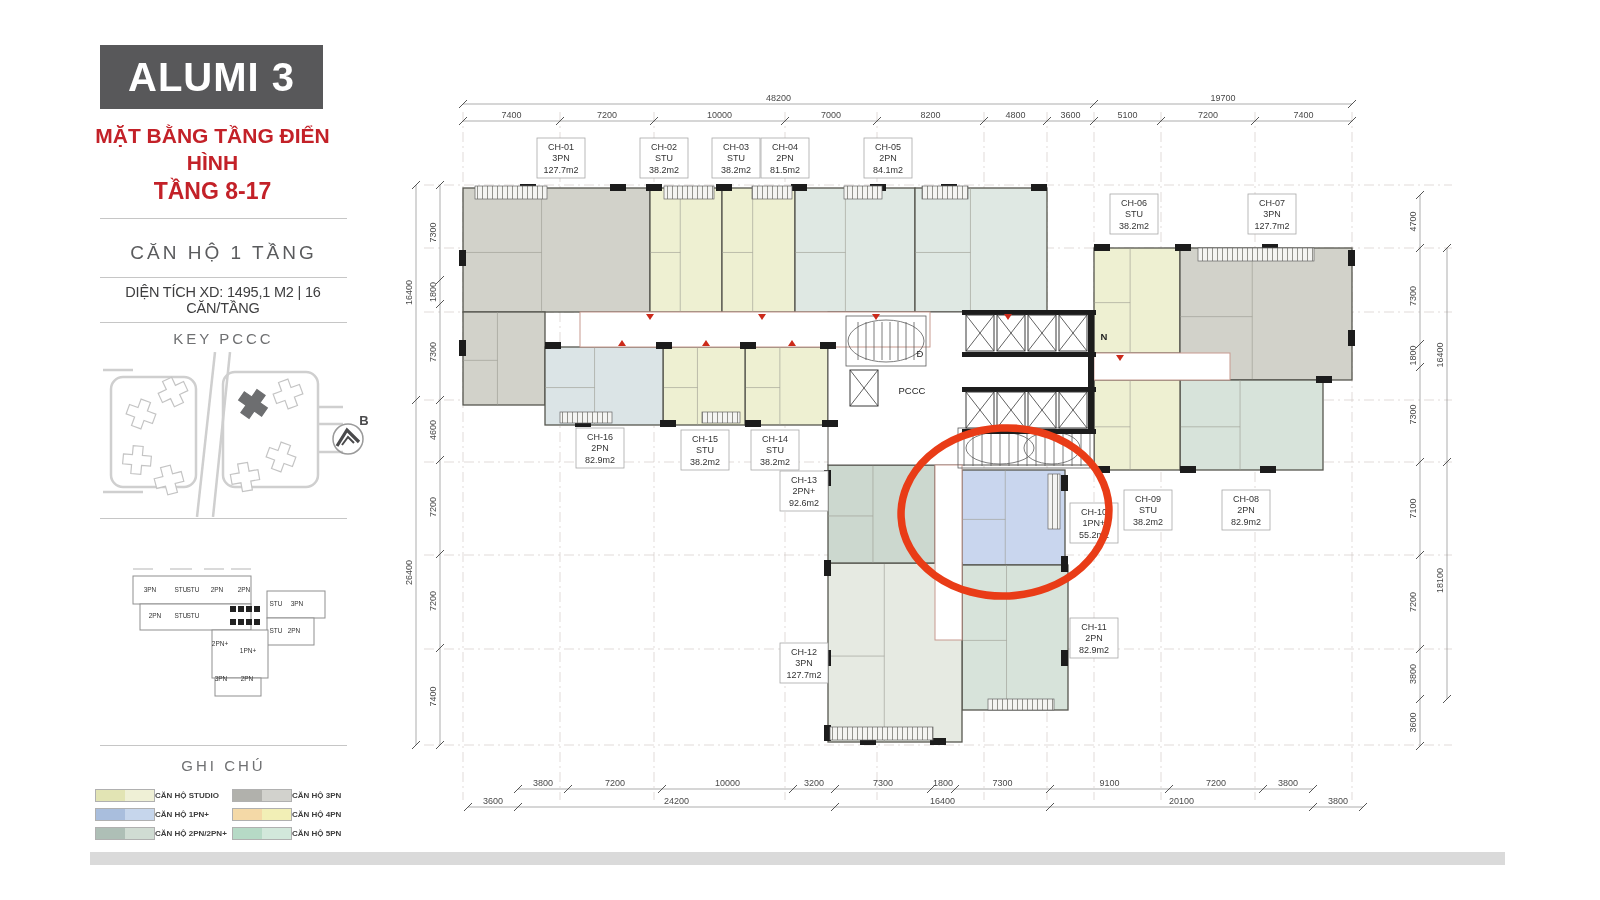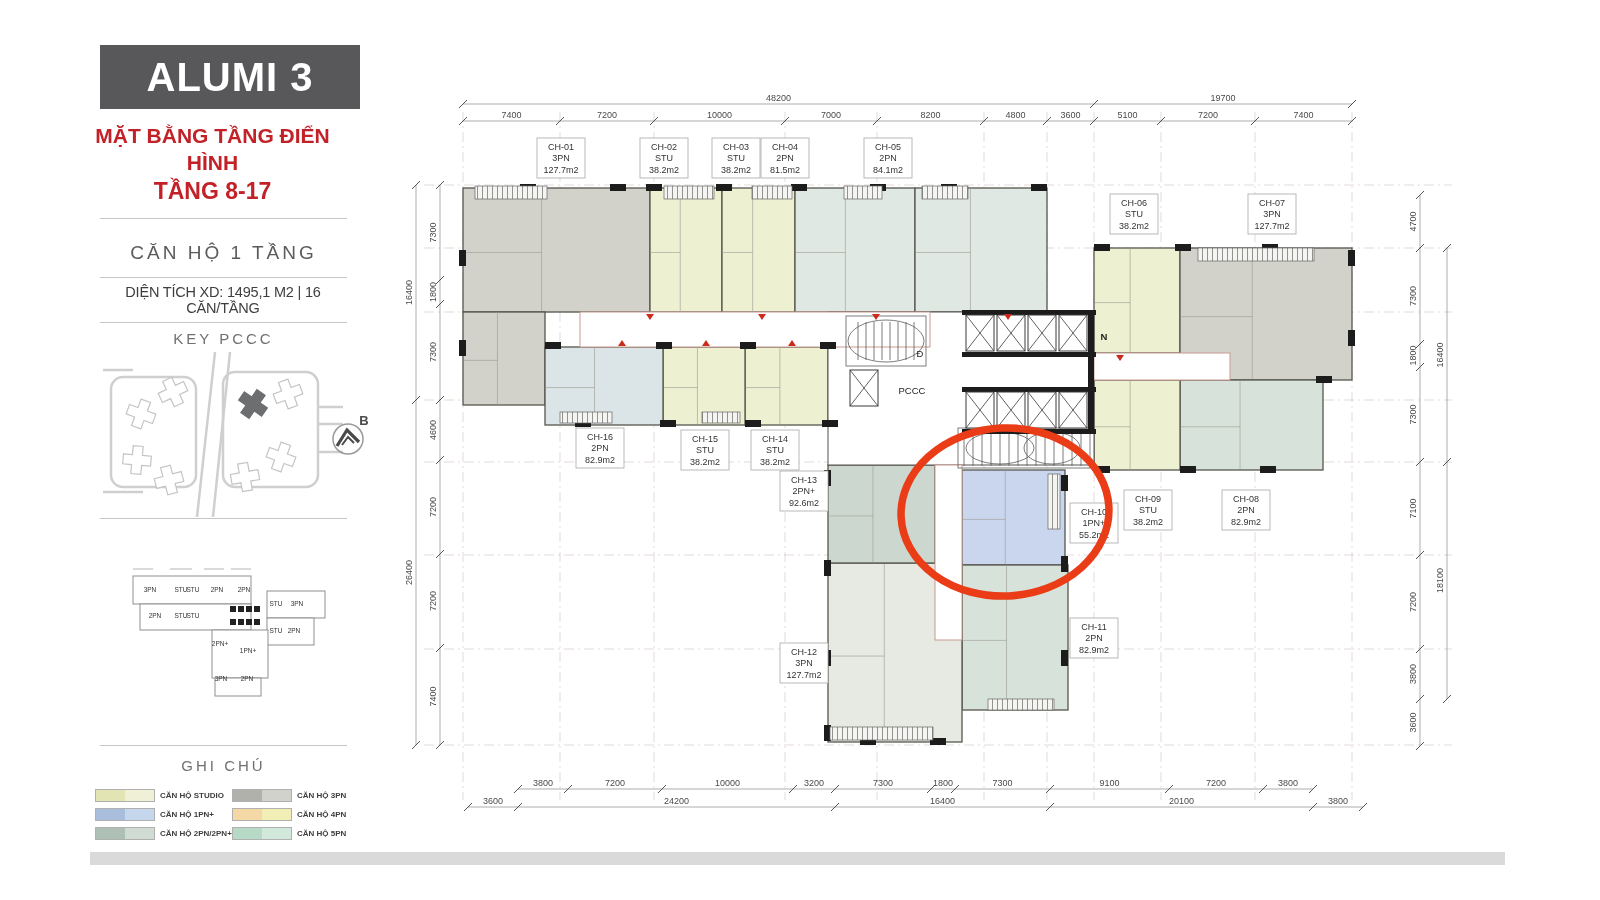--- a/index.html
+++ b/index.html
@@ -1,37 +1,37 @@
 <!DOCTYPE html>
 <html><head>
 <meta charset="utf-8">
 <style>
   html,body{margin:0;padding:0}
   body{width:1600px;height:900px;position:relative;background:#fff;
        font-family:"Liberation Sans", sans-serif;overflow:hidden}
   .plan-svg{position:absolute;left:0;top:0;z-index:1}
   .sidebar{position:absolute;left:0;top:0;width:400px;height:900px;z-index:2}
-  .title-box{position:absolute;left:100px;top:45px;width:260px;height:64px;background:#58585a;
+  .title-box{position:absolute;left:100px;top:45px;width:223px;height:64px;background:#58585a;
              color:#fff;display:flex;align-items:center;justify-content:center;
              font-size:40px;font-weight:bold;letter-spacing:1px}
   .subtitle{position:absolute;left:70px;top:122px;width:285px;text-align:center;color:#c32128;
             font-weight:bold;font-size:21px;line-height:1.3}
   .subtitle .l2{font-size:23px}
   .divider{position:absolute;left:100px;width:247px;border:none;border-top:1px solid #c6c6c6;margin:0}
   .sb-label{position:absolute;left:100px;width:247px;text-align:center;color:#5a5b5d}
   .unit-type{top:242px;font-size:19px;letter-spacing:3px}
   .area-info{left:92px;width:262px;top:284px;font-size:14.5px;font-weight:normal;color:#3e3e3f;letter-spacing:-0.2px}
   .keyplan-title{top:330px;font-size:15px;letter-spacing:3px;color:#6f7072}
   .ghichu-title{top:757px;font-size:15px;letter-spacing:3px;color:#6f7072}
   .keyplan-map{position:absolute;left:103px;top:352px}
   .compass{position:absolute;left:328px;top:412px}
   .miniplan{position:absolute;left:100px;top:553px}
   .legend{position:absolute;left:95px;top:786px;display:grid;grid-template-columns:137px 137px;
           grid-template-rows:repeat(3,19px);grid-auto-flow:column;align-items:center}
-  .legend-row{display:flex;align-items:center;gap:5px}
+  .legend-row{display:flex;align-items:center;}
   .sw{width:60px;height:13px;border:1px solid #b0b0b0;display:flex;box-sizing:border-box}
   .sw i{flex:1;display:block}
   .legend-label{font-size:8px;font-weight:bold;color:#3d3d3d;white-space:nowrap}
   .footer-bar{position:absolute;left:90px;top:852px;width:1415px;height:13px;background:#dadada;z-index:2}
   
   .grid{stroke:#ccc5bf;stroke-width:0.6;stroke-dasharray:10 4 2 4}
   .dimline{stroke:#8a8a8a;stroke-width:0.7}
   .dimtick{stroke:#555;stroke-width:1}
   .dimtext{font-size:9px;fill:#4a4a4a}
   .unit{stroke:#56564f;stroke-width:1.3}

